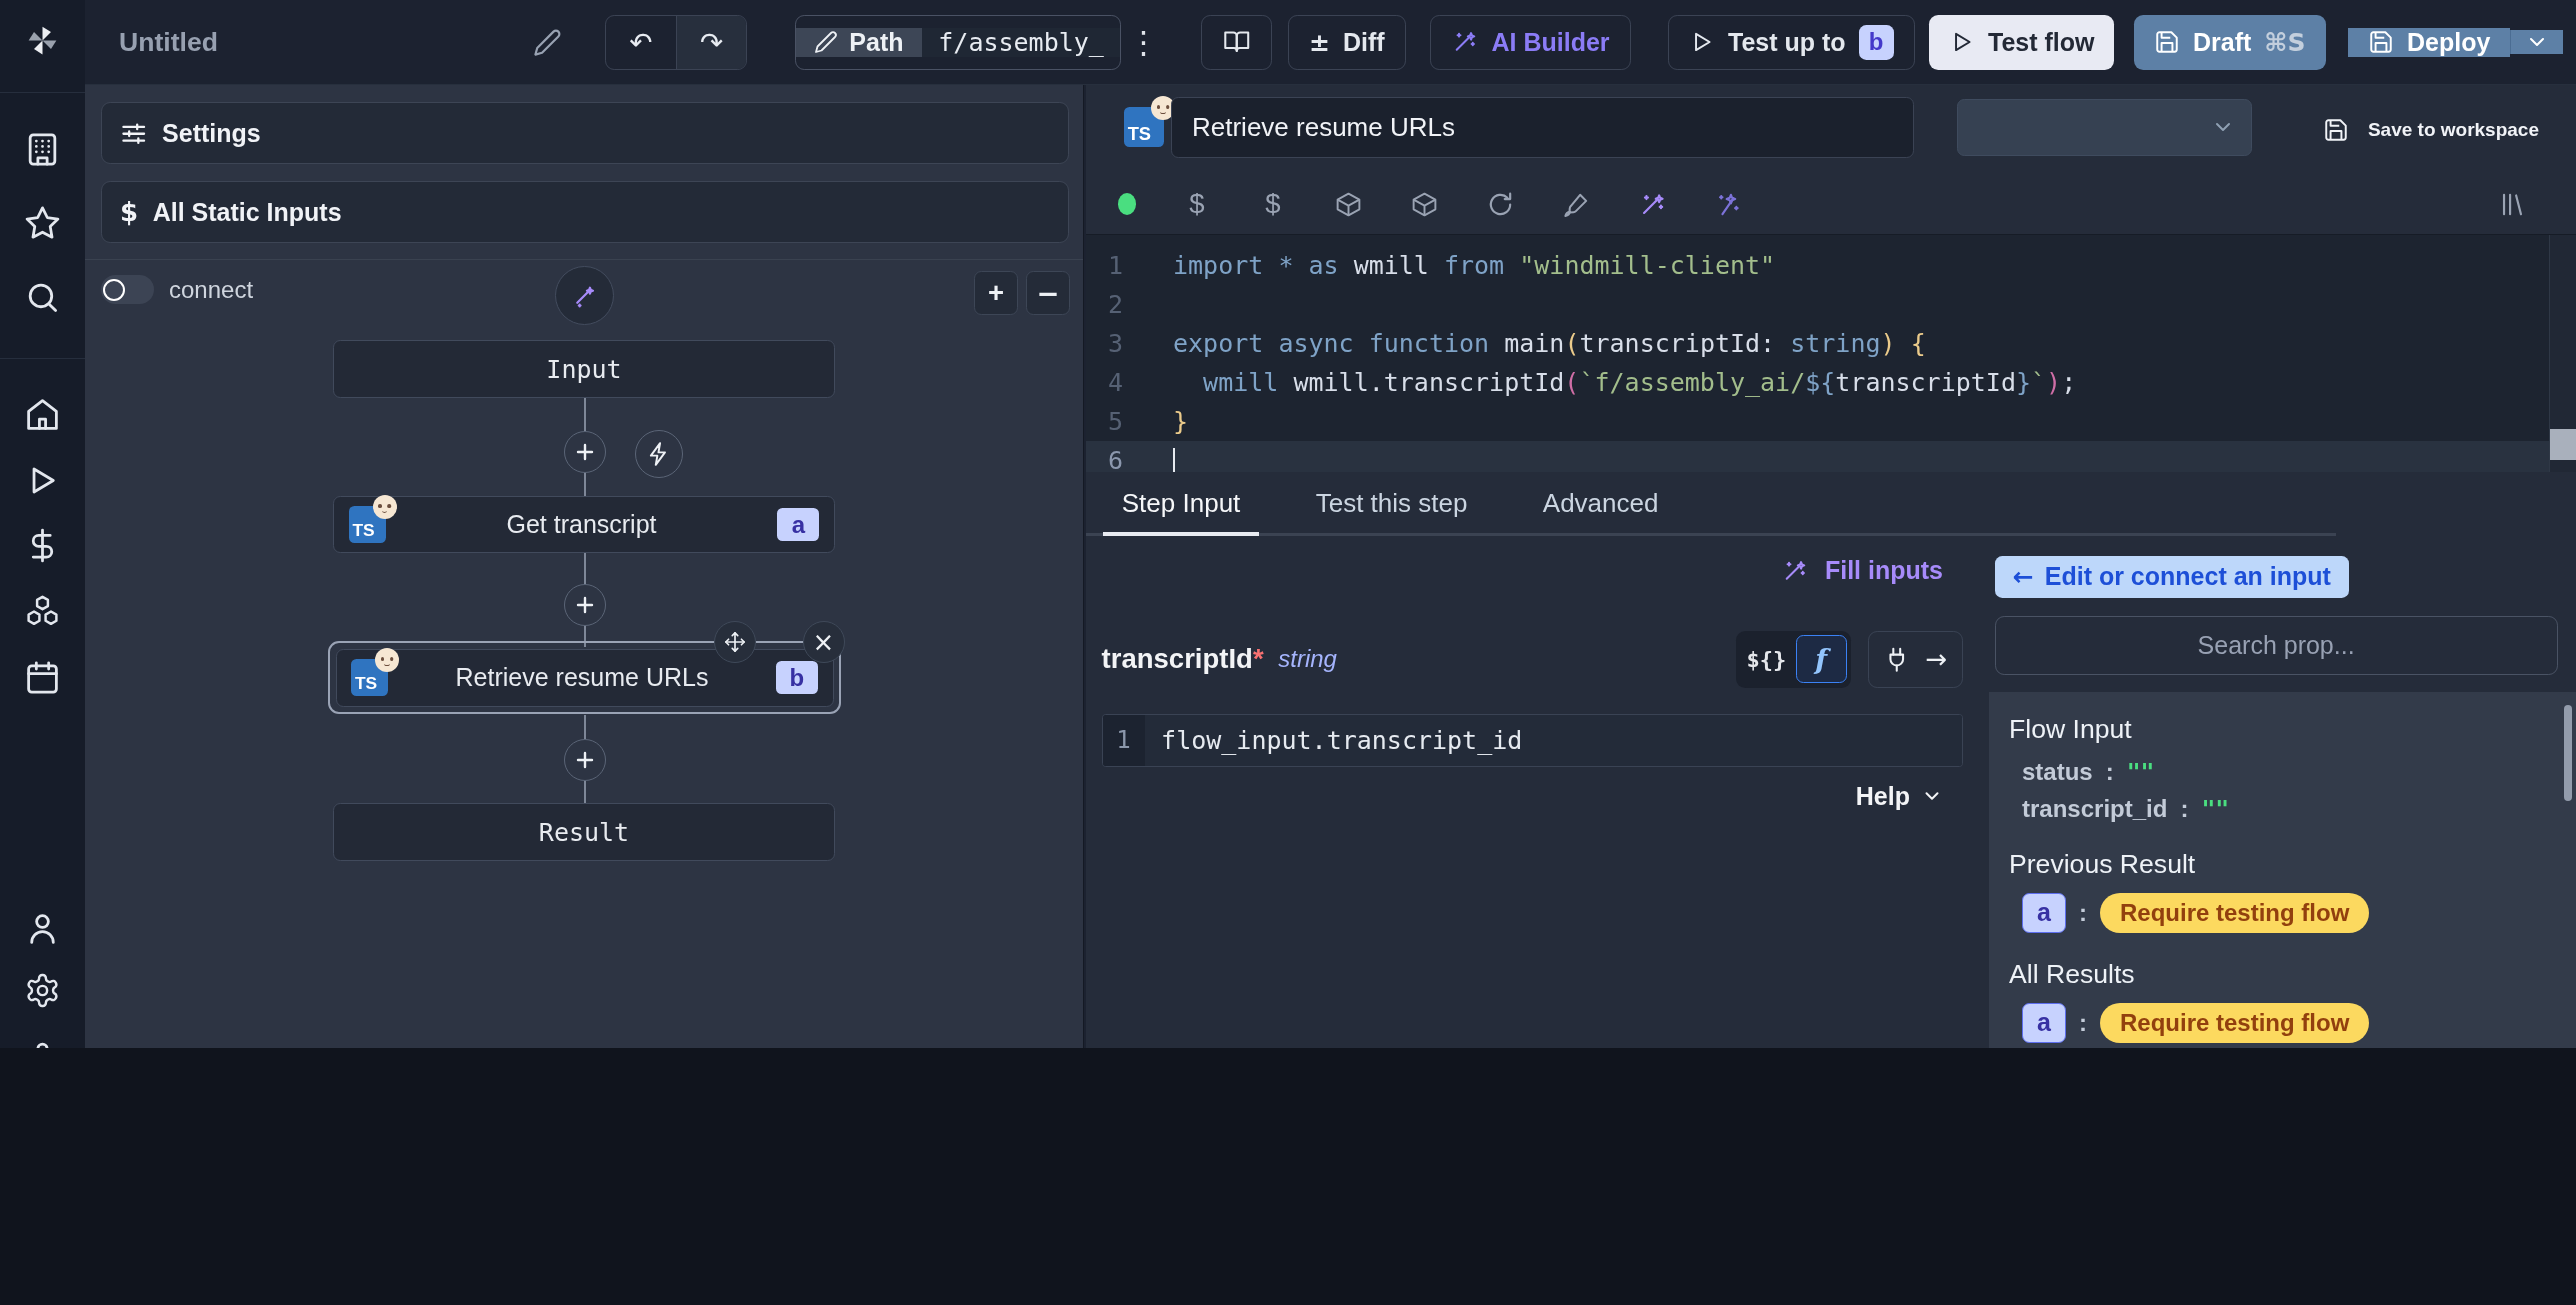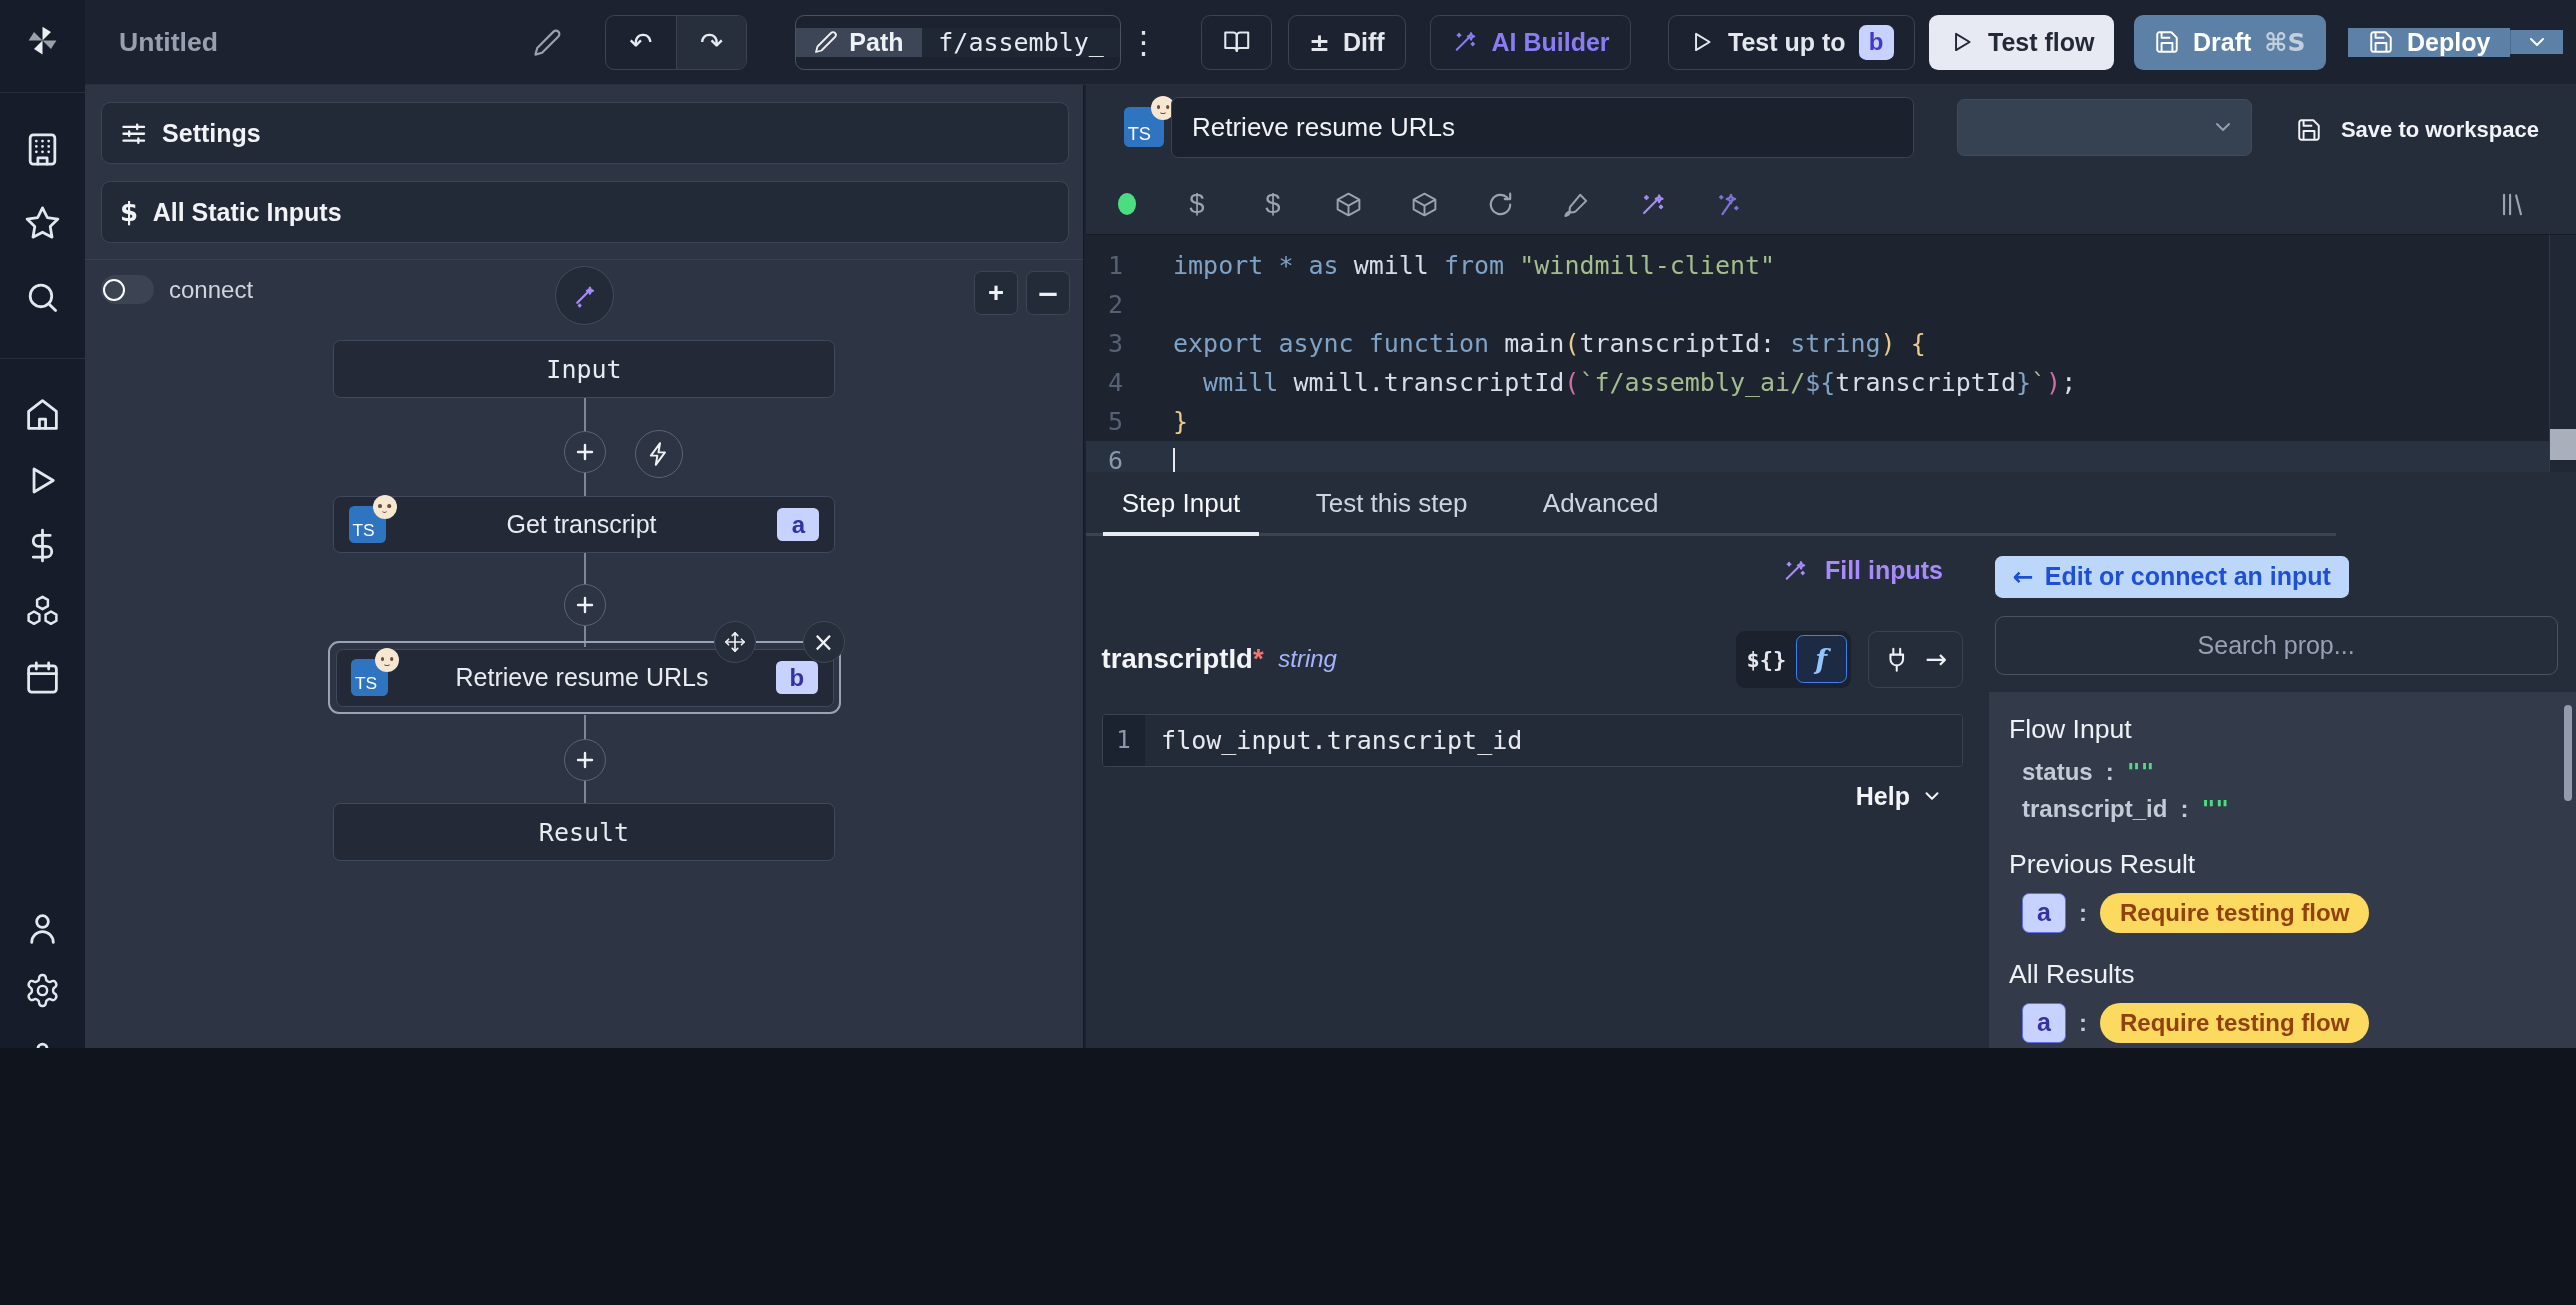--- a/index.html
+++ b/index.html
@@ -49,40 +49,40 @@
   .dataflow-toggle .knob { width:22px; height:22px; }
   .dataflow-label { position:absolute; left:84px; top:191px; font-size:24px; color:#cfd5de; }
   .wand-circle { position:absolute; left:470px; top:181px; width:59px; height:59px; border-radius:50%; background:#242b38; border:1.8px solid #434c5e; display:flex; align-items:center; justify-content:center; color:#a78bfa; cursor:pointer; }
   .zoom-btn { position:absolute; top:186px; width:44px; height:44px; background:#242b38; border:1.8px solid #3d4656; border-radius:7.3px; color:#eef1f5; font-size:27.5px; font-weight:bold; display:flex; align-items:center; justify-content:center; cursor:pointer; }
 
   .node { position:absolute; left:248px; width:502px; background:#232936; border:1.8px solid #414a5c; border-radius:7.3px; display:flex; align-items:center; justify-content:center; color:#e8ebf0; cursor:pointer; }
   .node.mono-node { font-family:"DejaVu Sans Mono", monospace; font-size:25px; }
   .step-node { justify-content:space-between; padding:0 14.7px; font-size:25px; }
   .vline { position:absolute; left:499px; width:1.8px; background:#7e8798; }
   .flow-circle { position:absolute; border-radius:50%; background:#2d3443; border:1.8px solid #5b6577; color:#eef1f5; display:flex; align-items:center; justify-content:center; cursor:pointer; z-index:2; }
-  .ts-badge { position:relative; width:37px; height:37px; background:#2f74c0; border-radius:5.5px; color:#fff; font-weight:normal; font-size:17.4px; display:flex; align-items:flex-end; justify-content:flex-start; padding:0 0 1.8px 3.7px; flex:0 0 auto; }
+  .ts-badge { position:relative; width:37px; height:37px; background:#2f74c0; border-radius:5.5px; color:#fff; font-weight:bold; font-size:17.4px; display:flex; align-items:flex-end; justify-content:flex-start; padding:0 0 1.8px 3.7px; flex:0 0 auto; }
   .bun { position:absolute; top:-11px; right:-11px; width:24px; height:24px; border-radius:50%; background:#f6e7d3; }
   .bun::before { content:""; position:absolute; left:5.5px; top:9.2px; width:3.7px; height:3.7px; border-radius:50%; background:#6b4e3d; box-shadow:9.2px 0 0 #6b4e3d; }
   .bun::after { content:""; position:absolute; left:9.2px; top:13px; width:5.5px; height:3.7px; border-bottom:1.8px solid #6b4e3d; border-radius:50%; }
   .node-badge { display:inline-flex; align-items:center; justify-content:center; width:42px; height:33px; border-radius:5.5px; background:#c7d2fe; color:#3730a3; font-size:24px; font-weight:bold; flex:0 0 auto; }
   .sel-wrap { position:absolute; left:243px; top:556px; width:513px; height:73px; border:2.8px solid #9aa3b5; border-radius:11px; }
   .sel-wrap .node { left:5.5px; top:5.5px; right:5.5px; bottom:5.5px; width:auto; height:auto; position:absolute; }
   .node-tool { position:absolute; top:-22px; width:42px; height:42px; border-radius:50%; background:#272e3b; border:1.8px solid #3f4959; color:#eef1f5; display:flex; align-items:center; justify-content:center; cursor:pointer; z-index:3; }
   .error-node { position:absolute; left:248px; top:1143px; width:502px; height:61px; background:#232a37; border:1.8px solid #3a4354; border-radius:9.2px; display:flex; align-items:center; gap:16.5px; padding:0 18.3px; cursor:pointer; }
   .error-node .lbl { font-size:25px; font-weight:bold; color:#f1f3f7; flex:1; }
   .eh-toggle { width:68px; height:35px; }
   .eh-toggle .knob { width:26px; height:26px; left:3.7px; }
 
   
   .right-panel { position:absolute; left:1086px; top:85px; right:0; bottom:0; display:flex; flex-direction:column; background:#252c3a; }
   .step-header { position:relative; height:89px; flex:0 0 auto; }
   .step-header .ts-badge { position:absolute; left:38px; top:22px; width:40px; height:40px; font-size:18.3px; }
   .name-input { position:absolute; left:85px; top:12px; width:743px; height:61px; background:#1b212d; border:1.8px solid #3b4354; border-radius:7.3px; color:#f1f3f7; font-size:26px; padding:0 20px; outline:none; }
   .ver-select { position:absolute; left:871px; top:13.8px; width:295px; height:57px; background:#364152; border:1.8px solid #3f4b5e; border-radius:7.3px; display:flex; align-items:center; justify-content:flex-end; padding:0 16.5px; color:#8fa0b3; cursor:pointer; }
-  .save-ws { position:absolute; right:37px; top:0; height:89px; display:flex; align-items:center; gap:19px; color:#f1f3f7; font-size:22px; font-weight:bold; background:none; border:none; cursor:pointer; }
+  .save-ws { position:absolute; right:37px; top:0; height:89px; display:flex; align-items:center; gap:19px; color:#f1f3f7; font-size:19px; font-weight:bold; background:none; border:none; cursor:pointer; }
 
   .code-toolbar { height:61px; flex:0 0 auto; display:flex; align-items:center; padding-left:32px; gap:45px; border-bottom:0.9px solid #161c26; }
   .ct-icon { width:31px; height:31px; display:flex; align-items:center; justify-content:center; color:#9aa3b3; background:none; border:none; cursor:pointer; font-size:27.5px; }
   .ct-icon.purple { color:#a78bfa; }
   .ct-icon.violet { color:#7c72d8; }
   .green-dot { width:18.3px; height:22px; border-radius:50%; background:#4ade80; }
   .lib-btn { margin-left:auto; margin-right:48px; }
 
   .code-editor { flex:1 1 auto; background:#1d2430; position:relative; overflow:hidden; padding-top:11px; }
   .code-line { display:flex; height:39px; line-height:39px; font-family:"DejaVu Sans Mono", monospace; font-size:25px; position:relative; }

